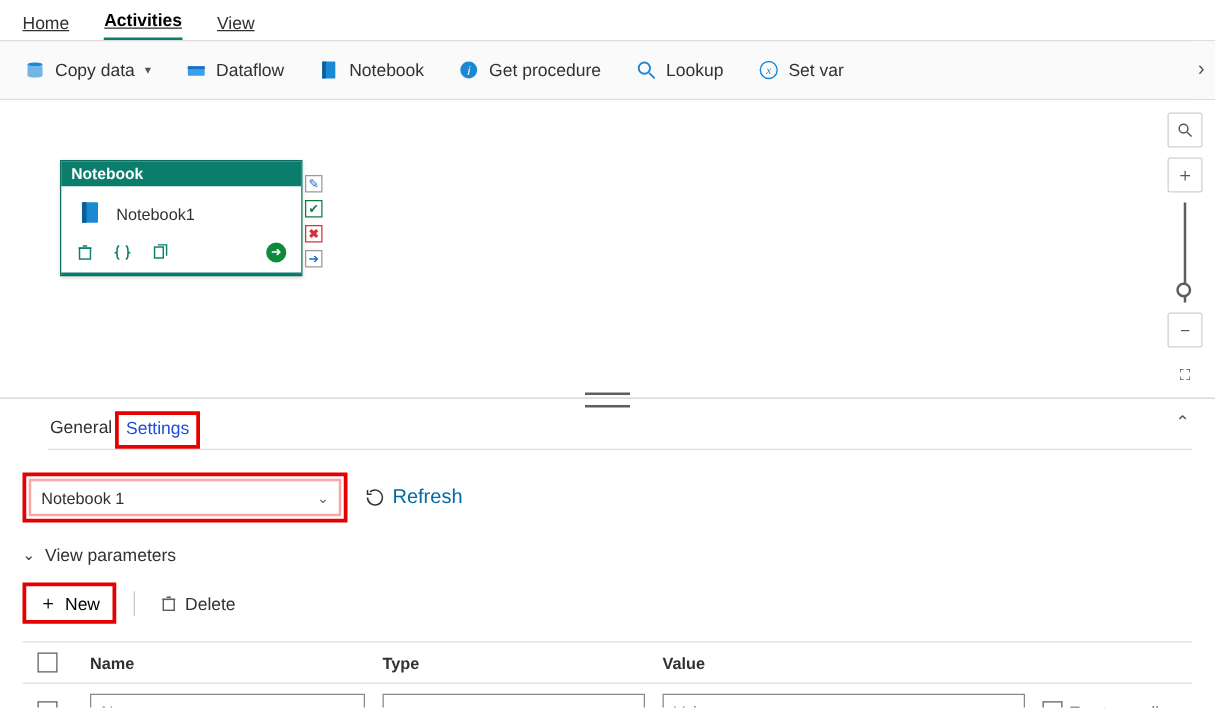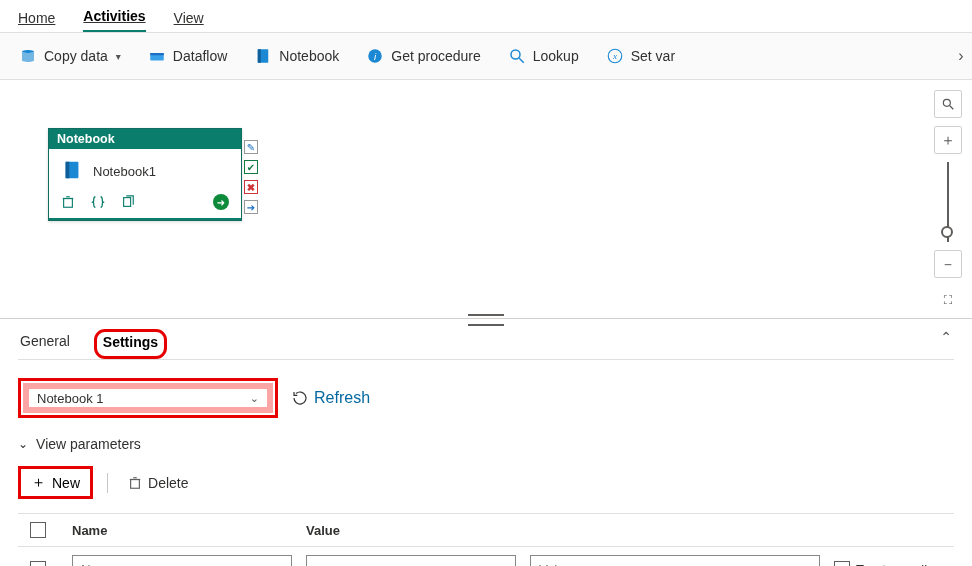--- a/index.html
+++ b/index.html
@@ -142,31 +142,31 @@
   .pane-splitter::after{
     content:""; position:absolute; left:50%; top:-5px; transform:translateX(-50%);
     width: 36px; height:8px; border-top:2px solid #605e5c; border-bottom:2px solid #605e5c;
   }
 
   
   .bottom-panel { padding: 10px 18px 0 18px; position:relative;}
   .bottom-panel .collapse-caret{
     position:absolute; right:20px; top:10px; cursor:pointer; font-size:14px; color:#555;
   }
-  .b-tabs { display:flex; gap:22px; border-bottom:1px solid #e1dfdd; }
+  .b-tabs { display:flex; border-bottom:1px solid #e1dfdd;margin-left:20px; }
   .b-tab{ padding: 4px 2px 8px 2px; cursor:pointer; font-size:14px;}
-  .b-tab.active{ border-bottom:2px solid #0a7d6c; font-weight:700; color:#000000;border-radius:11px;}
+  .b-tab.active{ border-bottom:2px solid #0a7d6c; font-weight:400; color:#1d4ed8;}
   .b-tab.settings-hi { border:3px solid #e60000; padding:2px 6px 6px 6px;}
 
   .field-row{display:flex;align-items:center;gap:14px;margin-top:18px;}
   .field-label{width:200px;font-size:14px;}
   .req{color:#d13438;margin-left:4px;}
   .select-box{
     display:flex;align-items:center;justify-content:space-between;
-    width:250px;height:30px;border:6px solid #fca5a5;padding:0 8px;cursor:pointer;background:#fff;
+    width:250px;height:30px;border:2px solid #fca5a5;padding:0 8px;cursor:pointer;background:#fff;
   }
   .select-hi{border:3px solid #e60000;padding:2px;display:inline-block;}
   .refresh-link{display:flex;align-items:center;gap:6px;cursor:pointer;font-size:16px;color:#0369a1;}
 
   .section-hdr{display:flex;align-items:center;gap:8px;margin-top:18px;cursor:pointer;font-size:14px;}
   .section-hdr .chev{font-size:12px;}
 
   .param-toolbar{display:flex;align-items:center;gap:14px;margin-top:14px;}
   .new-btn-hi{border:3px solid #e60000;display:inline-block;}
   .new-btn{display:flex;align-items:center;gap:6px;padding:4px 10px;cursor:pointer;font-size:14px;border:none;background:transparent;}
@@ -362,20 +362,21 @@
       <span>Delete</span>
     </div>
   </div>
 
   <div class="param-table">
     <div class="pt-header">
       <div class="col-check">
           <div class="chk"></div>
         </div>
       <div class="col-name">Name</div>
+      <div class="col-type">Type</div>
       <div class="col-value">Value</div>
       <div class="col-null"></div>
     </div>
     <div class="pt-row">
       <div class="col-check">
           <div class="chk"></div>
         </div>
       <div class="col-name"><input class="txt-input" placeholder="Name" style=""></div>
       <div class="col-type">
           <div class="sel-input">

